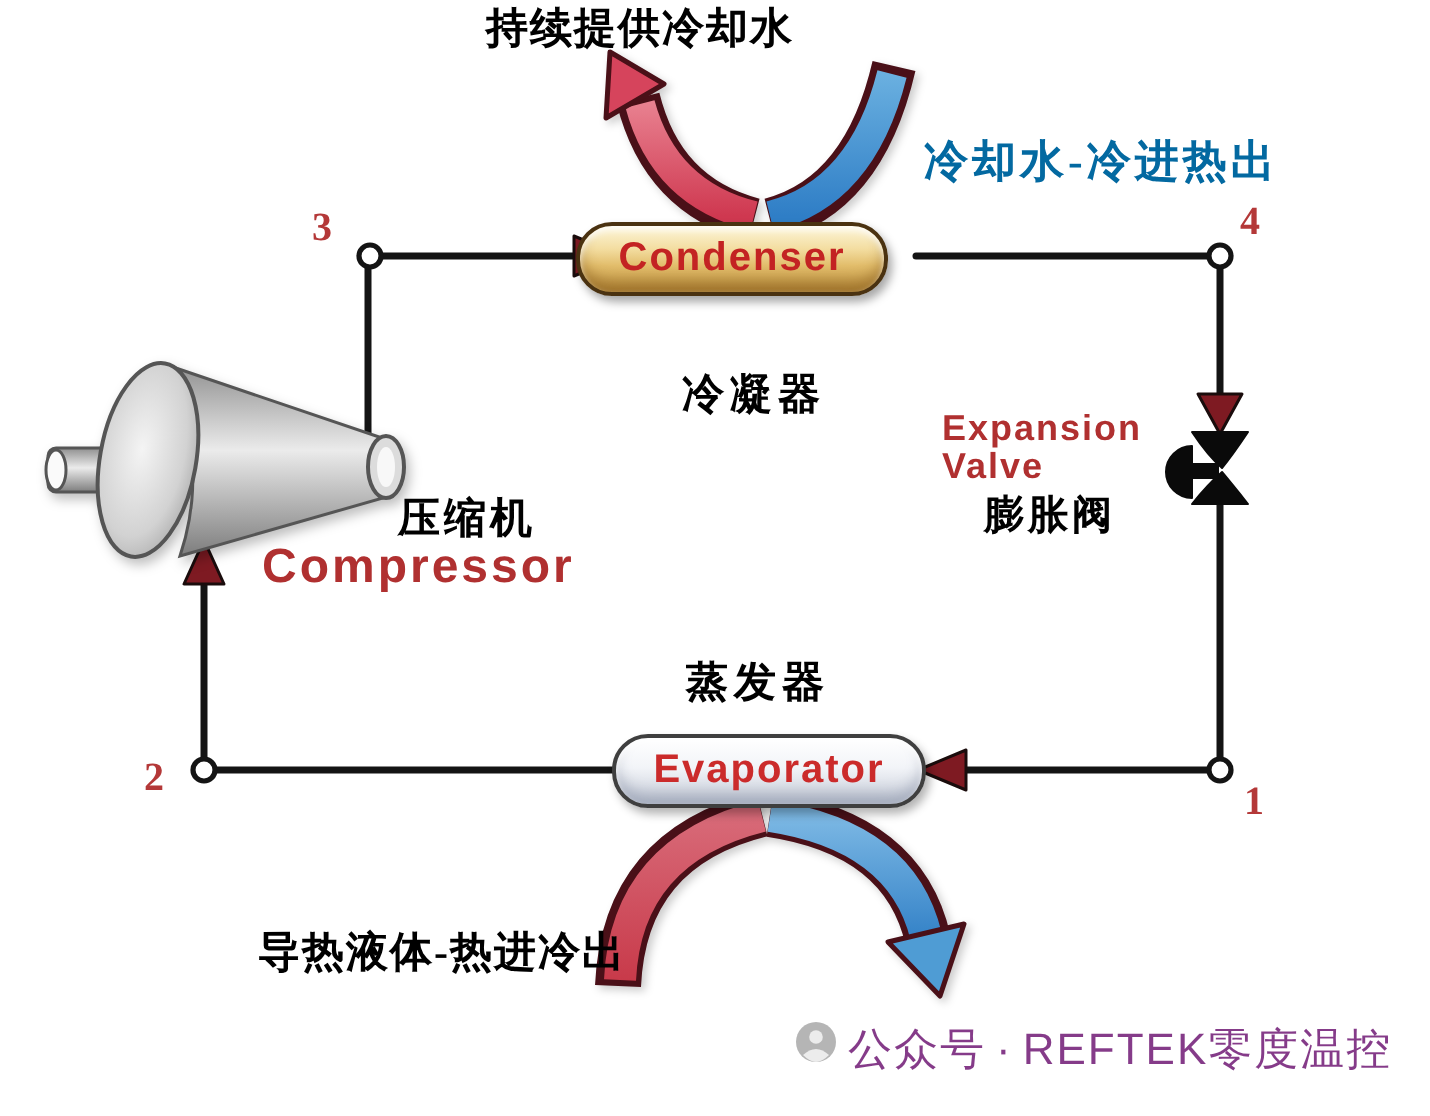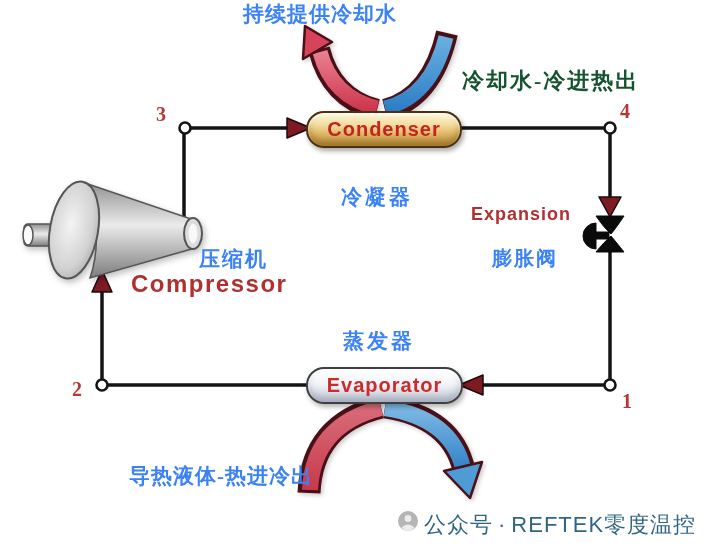--- a/index.html
+++ b/index.html
@@ -2,54 +2,54 @@
 <html><head>
 <meta charset="utf-8">
 <style>
   html,body{margin:0;padding:0;background:#fff;}
   .stage{
     position:relative;width:715px;height:558px;background:#ffffff;overflow:hidden;
     font-family:"Liberation Serif","DejaVu Serif",serif;
   }
   .stage svg{position:absolute;left:0;top:0;}
   .lbl{
-    position:absolute;white-space:nowrap;font-weight:bold;color:#3b82f6;
+    position:absolute;white-space:nowrap;font-weight:bold;color:#000000;
     font-size:21px;letter-spacing:1px;line-height:1.1;
   }
-  .lbl-gray{color:#14532d;}
+  .lbl-gray{color:#0369a1;}
   .lbl-red-sans{
     position:absolute;white-space:nowrap;font-weight:bold;color:#b03030;
     font-family:"Liberation Sans","DejaVu Sans",sans-serif;letter-spacing:1px;line-height:1.05;
   }
   .num{
     position:absolute;font-weight:bold;color:#b43838;font-size:20px;
     font-family:"Liberation Serif",serif;
   }
   .pill{
     position:absolute;display:flex;align-items:center;justify-content:center;
     border-radius:18px;border:2.5px solid #4a3211;
     font-family:"Liberation Sans","DejaVu Sans",sans-serif;font-weight:bold;font-size:20px;
     letter-spacing:1px;color:#c32323;
     box-shadow:2px 3px 5px rgba(0,0,0,0.35);
   }
   .pill-condenser{
-    left:306px;top:111px;width:152px;height:33px;
+    left:288px;top:111px;width:152px;height:33px;
     background:linear-gradient(#fdf6da 0%, #f3ddA0 35%, #e2bd6b 60%, #bd913f 100%);
     box-shadow:2px 3px 5px rgba(0,0,0,0.35), inset 0 2px 3px rgba(255,255,255,0.85), inset 0 -5px 7px rgba(120,75,15,0.45);
   }
   .pill-evaporator{
     left:306px;top:367px;width:153px;height:33px;border-color:#3f3f3f;
     background:linear-gradient(#ffffff 0%, #f2f4f8 45%, #c6ccd8 100%);
     box-shadow:2px 3px 5px rgba(0,0,0,0.3), inset 0 2px 3px rgba(255,255,255,0.9), inset 0 -5px 7px rgba(110,120,145,0.4);
     color:#cb2b2b;
     text-align:right;
   }
   .watermark{
     position:absolute;left:397px;top:510px;display:flex;align-items:center;gap:5px;
-    color:#0c4a6e;font-family:"Liberation Sans","DejaVu Sans",sans-serif;
+    color:#701a75;font-family:"Liberation Sans","DejaVu Sans",sans-serif;
     font-size:22px;font-weight:normal;letter-spacing:1px;opacity:0.85;white-space:nowrap;
   }
   .wm-icon{display:inline-block;width:22px;height:22px;}
 </style>
 </head>
 <body>
 
 <div class="stage">
 
   <svg width="715" height="558" viewBox="0 0 715 558">
@@ -148,20 +148,21 @@
   </div>
   <div class="lbl" style="left:341px;top:150px;letter-spacing:3px;margin-top:36px;">冷凝器</div>
 
   <div class="num" style="left:156px;top:103px;">3</div>
   <div class="num" style="left:620px;top:100px;">4</div>
   <div class="num" style="left:72px;top:378px;">2</div>
   <div class="num" style="left:622px;top:390px;">1</div>
 
   <div class="lbl-red-sans" style="left:471px;top:205px;font-size:18px;">
     <span style="display:block;">Expansion</span>
+    <span style="display:block;">Valve</span>
   </div>
   <div class="lbl" style="left:492px;top:247px;font-size:20px;letter-spacing:2px;">膨胀阀</div>
 
   <div class="lbl" style="left:199px;top:248px;letter-spacing:2px;">压缩机</div>
   <div class="lbl-red-sans" style="left:131px;top:271px;font-size:24px;letter-spacing:1.5px;">Compressor</div>
 
   <div class="lbl" style="left:343px;top:330px;letter-spacing:3px;">蒸发器</div>
   <div class="pill pill-evaporator">
     <span>Evaporator</span>
   </div>

